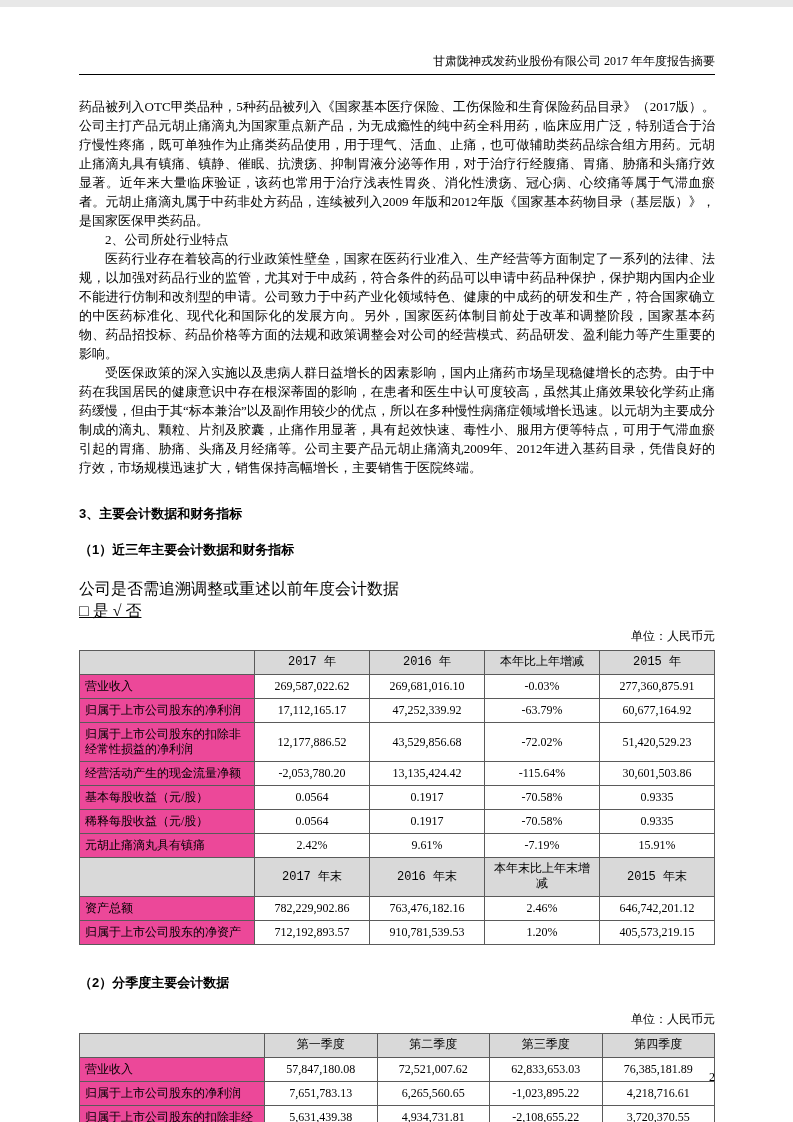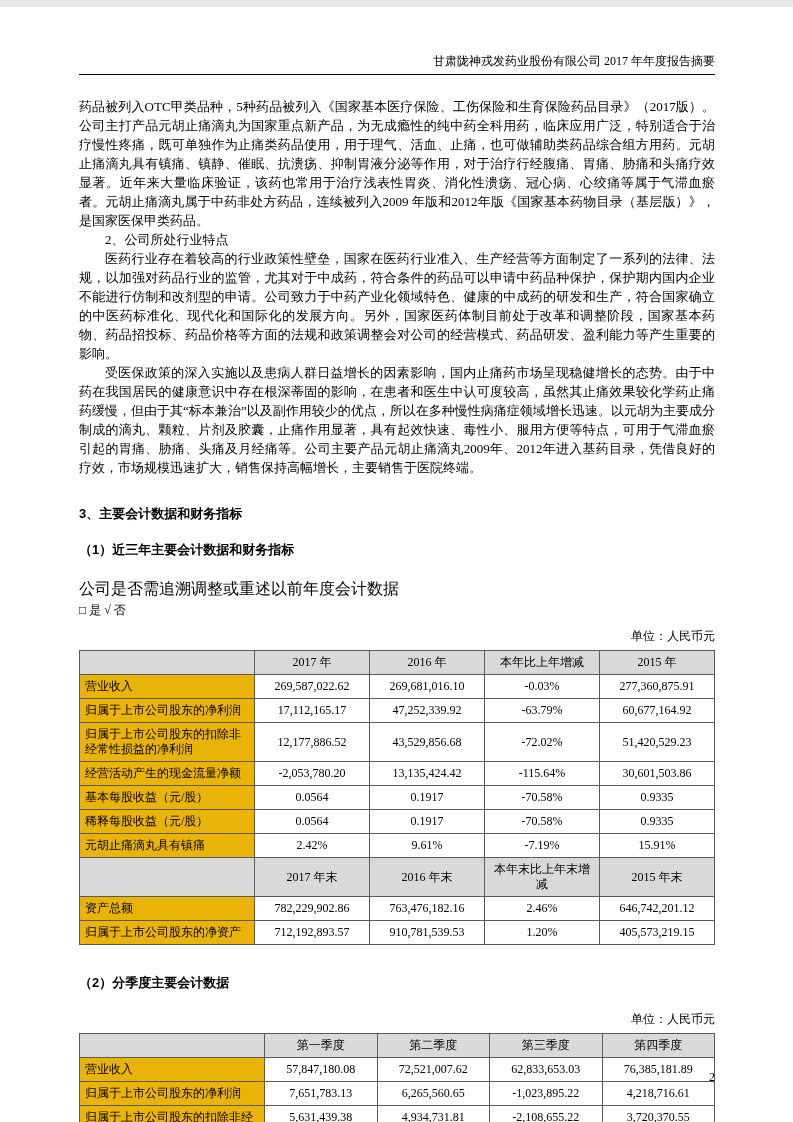--- a/index.html
+++ b/index.html
@@ -31,37 +31,37 @@
     font-size: 13px;
     margin-top: 27px;
   }
   .heading-md {
     font-family: "Liberation Sans", "DejaVu Sans", sans-serif;
     font-weight: bold;
     font-size: 13px;
     margin-top: 17px;
   }
   .note-line { margin-top: 20px; font-size: 16px; }
-  .check-line { margin-top: 3px; font-size: 12px; }
+  .check-line { margin-top: 3px; font-size: 16px; text-decoration: underline; }
   .unit-line { text-align: right; font-size: 12px; margin-top: 7px; margin-bottom: 4px; }
   table.fin-table {
     width: 100%;
     border-collapse: collapse;
     font-size: 12px;
     line-height: 15px;
     table-layout: fixed;
   }
   table.fin-table td {
     border: 1px solid #5a5a5a;
     padding: 4px 5px;
     vertical-align: middle;
     overflow: hidden;
   }
-  td.header-cell { background: #d9d9d9; text-align: center; }
-  td.label-cell { background: #eab308; text-align: left; }
+  td.header-cell { background: #d9d9d9; text-align: center; font-family: Liberation Mono, monospace; }
+  td.label-cell { background: #ec4899; text-align: left; }
   td.num-cell { text-align: center; background: #fff; }
   .page-number {
     position: absolute;
     right: 78px;
     bottom: 44px;
     font-size: 12px;
   }
   col.c-label1 { width: 175px; }
   col.c-label2 { width: 185px; }
 </style>

